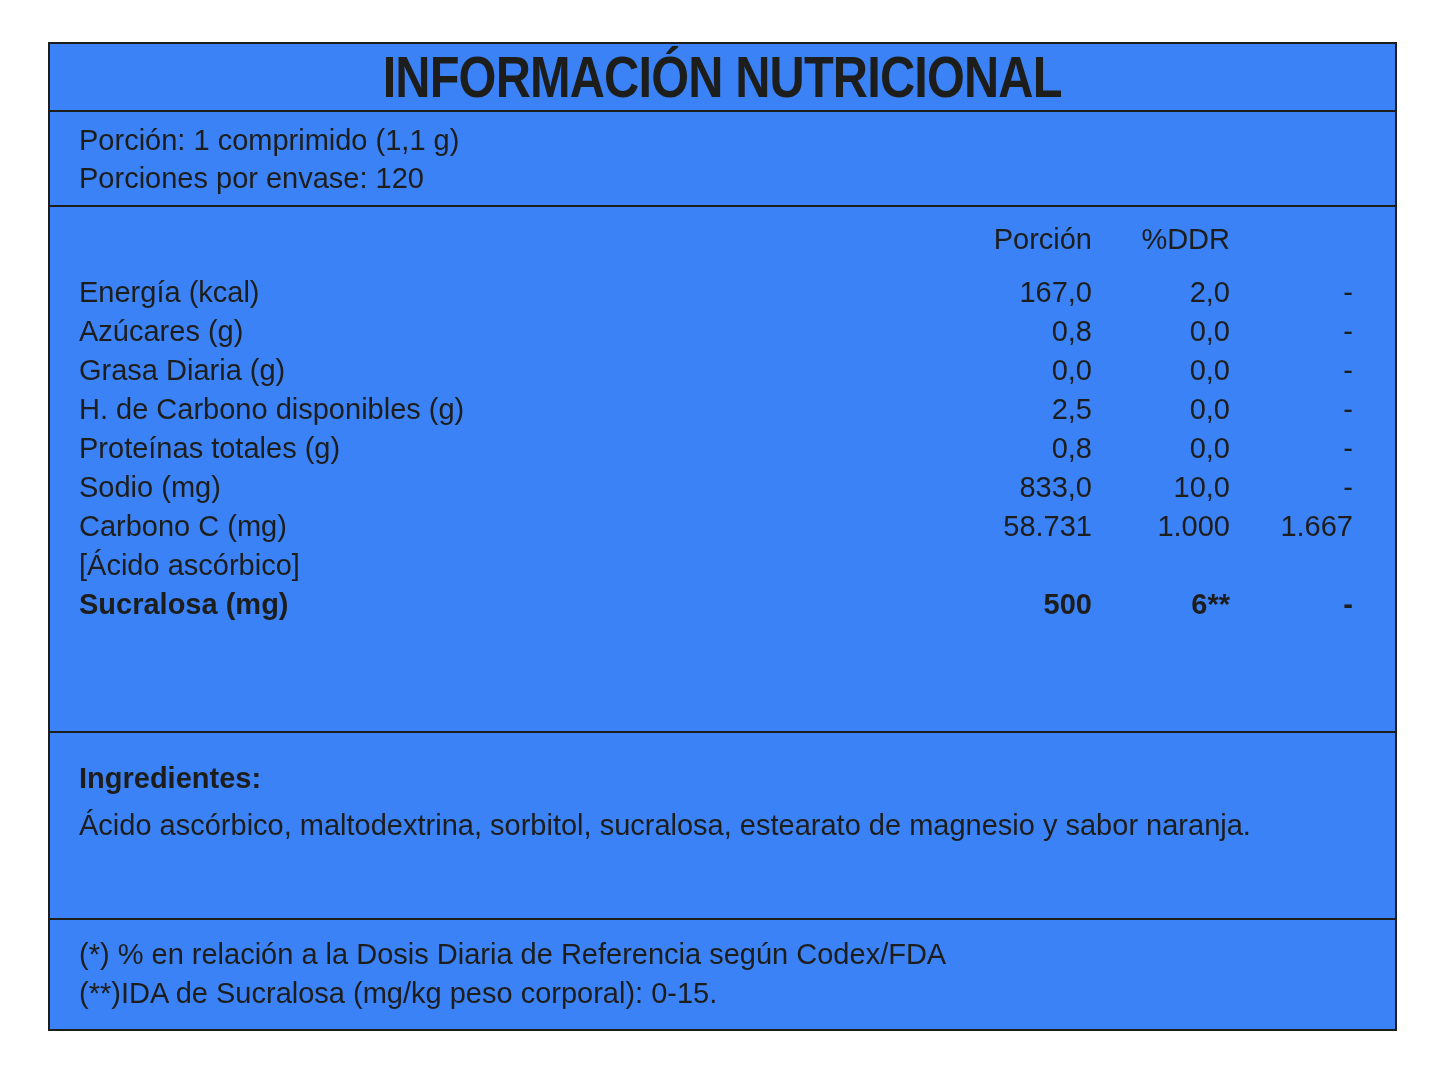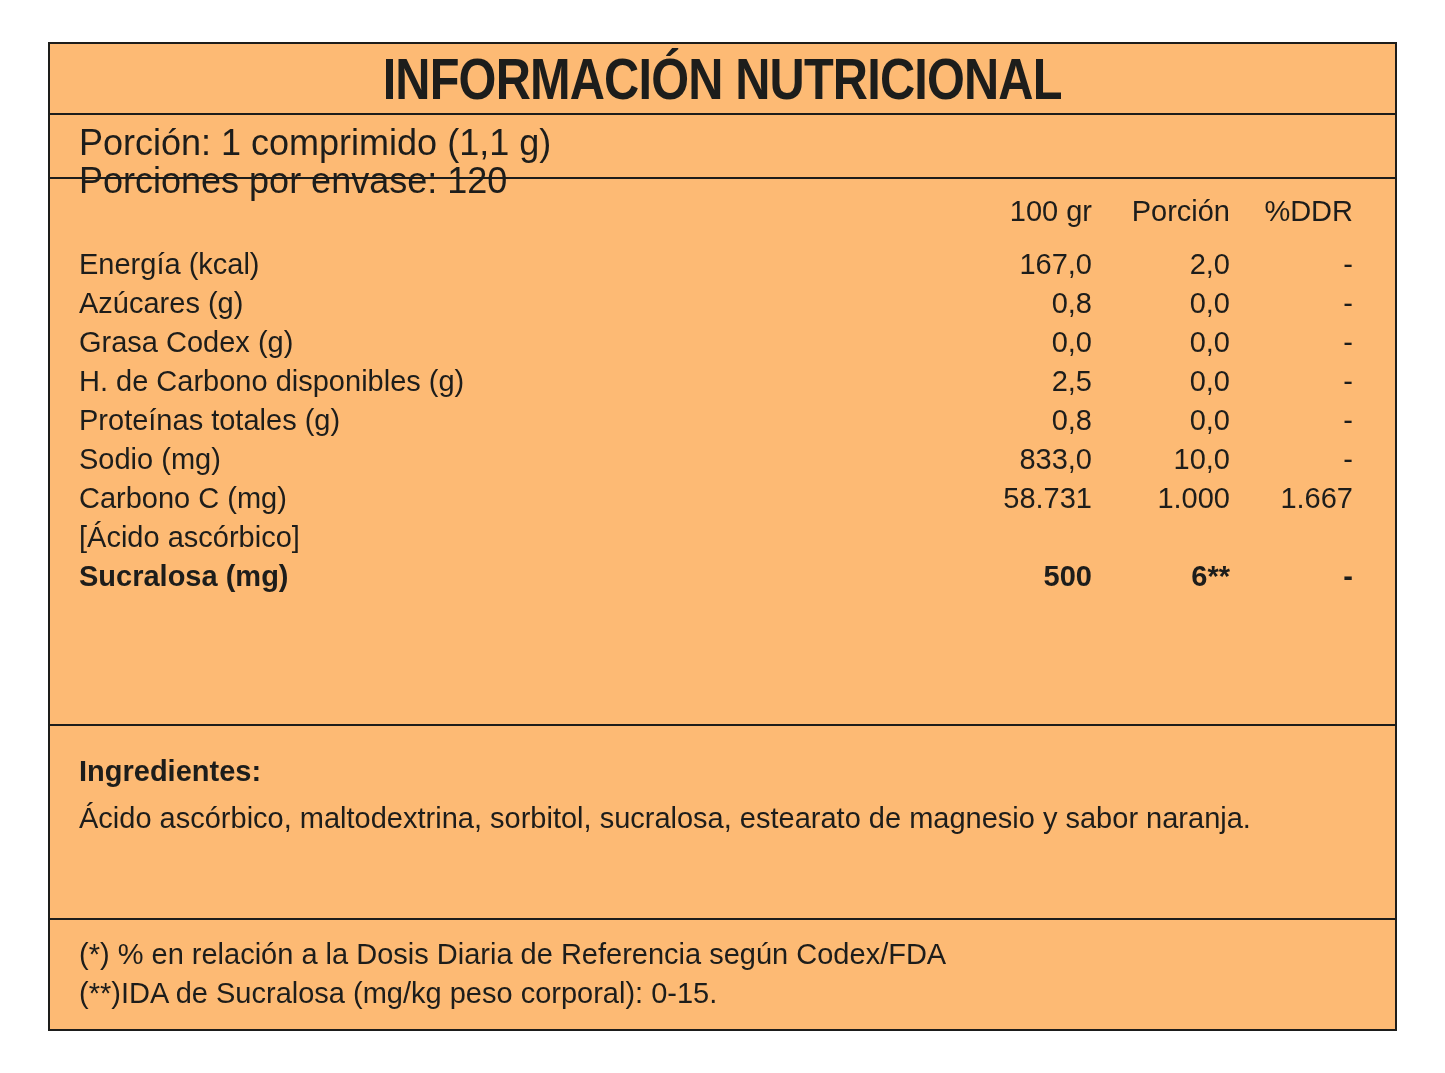--- a/index.html
+++ b/index.html
@@ -12,21 +12,21 @@
     color: #1d1d1b;
   }
 
   .label-box {
     position: absolute;
     left: 48px;
     top: 42px;
     width: 1349px;
     height: 989px;
     border: 2px solid #1d1d1b;
-    background: #fdba74;
+    background: #3b82f6;
     display: flex;
     flex-direction: column;
   }
 
   
   .title-section {
     height: 73px;
     border-bottom: 2px solid #1d1d1b;
     display: flex;
     align-items: center;
@@ -37,24 +37,24 @@
     font-size: 58px;
     font-weight: bold;
     letter-spacing: -1px;
     white-space: nowrap;
     transform: scaleX(0.84);
     transform-origin: center;
   }
 
   
   .serving-section {
-    height: 64px;
+    height: 95px;
     border-bottom: 2px solid #1d1d1b;
     padding: 9px 42px 8px 29px;
-    font-size: 36px;
+    font-size: 29px;
     line-height: 38px;
   }
 
   
   .table-section {
     height: 566px;
     border-bottom: 2px solid #1d1d1b;
     padding: 13px 42px 0 29px;
     font-size: 29px;
   }
@@ -105,37 +105,36 @@
 
   <div class="serving-section">
     <div>Porción: 1 comprimido (1,1 g)</div>
     <div>Porciones por envase: 120</div>
   </div>
 
   <div class="table-section">
     <div class="nutrition-grid">
 
       <div class="cell header-row"></div>
-      <div class="cell num header-row">100 gr</div>
       <div class="cell num header-row">Porción</div>
       <div class="cell num header-row">%DDR</div>
 
       <div class="header-spacer"></div>
 
       <div class="cell">Energía (kcal)</div>
       <div class="cell num">167,0</div>
       <div class="cell num">2,0</div>
       <div class="cell num">-</div>
 
       <div class="cell">Azúcares (g)</div>
       <div class="cell num">0,8</div>
       <div class="cell num">0,0</div>
       <div class="cell num">-</div>
 
-      <div class="cell">Grasa Codex (g)</div>
+      <div class="cell">Grasa Diaria (g)</div>
       <div class="cell num">0,0</div>
       <div class="cell num">0,0</div>
       <div class="cell num">-</div>
 
       <div class="cell">H. de Carbono disponibles (g)</div>
       <div class="cell num">2,5</div>
       <div class="cell num">0,0</div>
       <div class="cell num">-</div>
 
       <div class="cell">Proteínas totales (g)</div>

